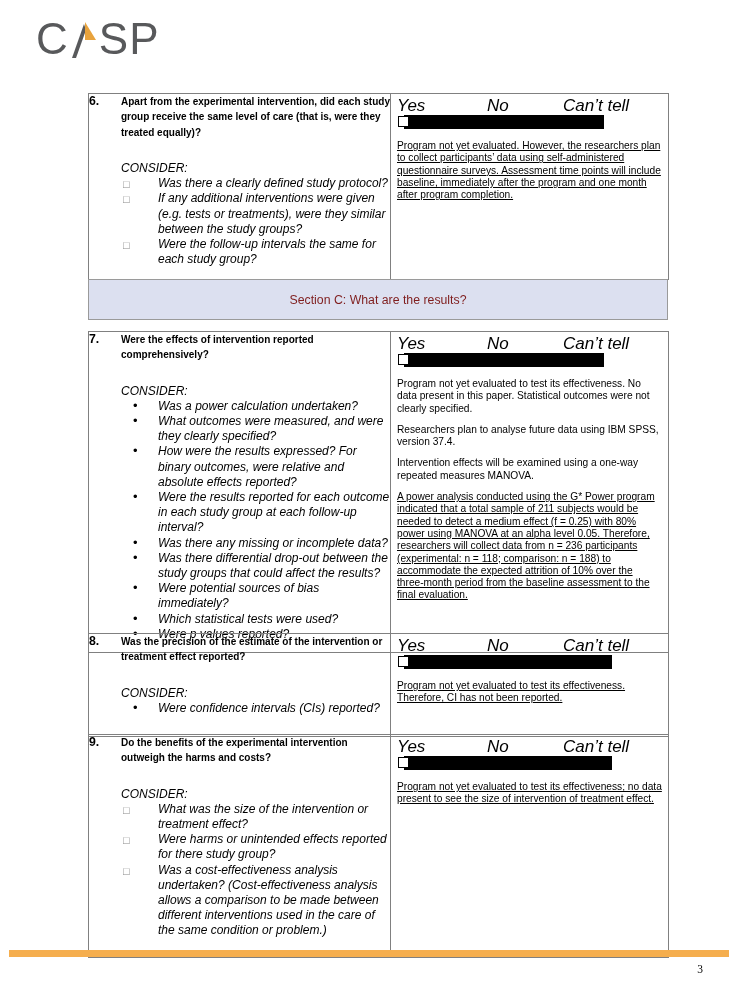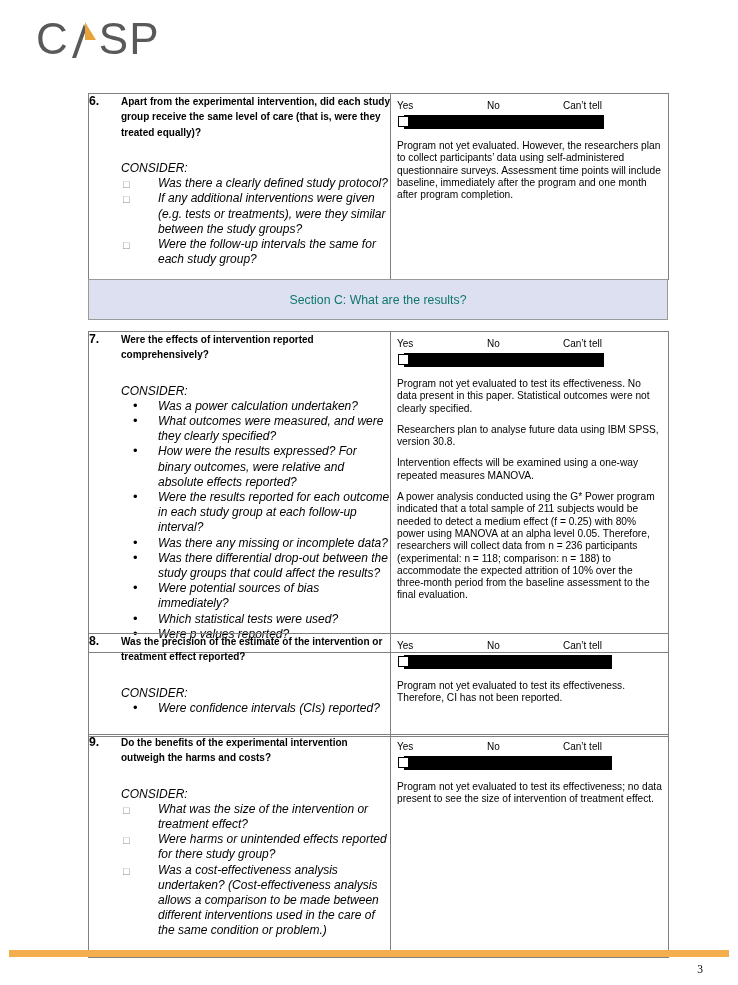--- a/index.html
+++ b/index.html
@@ -121,22 +121,23 @@
     font-size: 13px;
     color: #000;
     top: -1px;
   }
 
   
   .ans-cell { padding: 4px 6px 6px 6px; }
   .ans-head {
     position: relative;
     height: 16px;
-    font-size: 10px;
+    font-size: 17px;
     line-height: 15px;
+    font-style: italic;
   }
   .ans-head .opt { position: absolute; top: 0; }
   .opt-yes  { left: 0px; }
   .opt-no   { left: 90px; }
   .opt-ct   { left: 166px; }
 
   .ans-row {
     position: relative;
     height: 16px;
     margin-top: 1px;
@@ -158,35 +159,35 @@
     height: 14px;
     background: #000000;
     z-index: 1;
   }
   .ans-body {
     font-size: 10.2px;
     line-height: 12.3px;
     margin-top: 9px;
   }
   .ans-body p { margin: 0 0 9px 0; }
-  .ans-body p:last-child { margin-bottom: 0; }
+  .ans-body p:last-child { margin-bottom: 0; text-decoration: underline; }
 
   
   .section-banner {
     position: absolute;
     left: 88px;
     width: 580px;
     background: #dce0f0;
     border: 1px solid #9a9a9a;
     display: flex;
     align-items: center;
     justify-content: center;
     font-size: 12.3px;
     font-weight: 400;
-    color: #0f766e;
+    color: #7f1d1d;
   }
 
   
   .footer-bar {
     position: absolute;
     left: 9px;
     width: 720px;
     height: 7px;
     background: #f5ae4e;
   }
@@ -296,21 +297,21 @@
           <span class="opt opt-yes">Yes</span>
           <span class="opt opt-no">No</span>
           <span class="opt opt-ct">Can’t tell</span>
         </div>
         <div class="ans-row">
           <span class="checkbox-glyph"></span>
           <span class="redaction" style="width:200px;"></span>
         </div>
         <div class="ans-body">
           <p>Program not yet evaluated to test its effectiveness. No data present in this paper. Statistical outcomes were not clearly specified.</p>
-          <p>Researchers plan to analyse future data using IBM SPSS, version 30.8.</p>
+          <p>Researchers plan to analyse future data using IBM SPSS, version 37.4.</p>
           <p>Intervention effects will be examined using a one-way repeated measures MANOVA.</p>
           <p>A power analysis conducted using the G* Power program indicated that a total sample of 211 subjects would be needed to detect a medium effect (f = 0.25) with 80% power using MANOVA at an alpha level 0.05. Therefore, researchers will collect data from n = 236 participants (experimental: n = 118; comparison: n = 188) to accommodate the expected attrition of 10% over the three-month period from the baseline assessment to the final evaluation.</p>
         </div>
       </div>
     </td>
   </tr>
 </tbody>
   </table>
 
 <table class="q-table" style="top:633px;">

